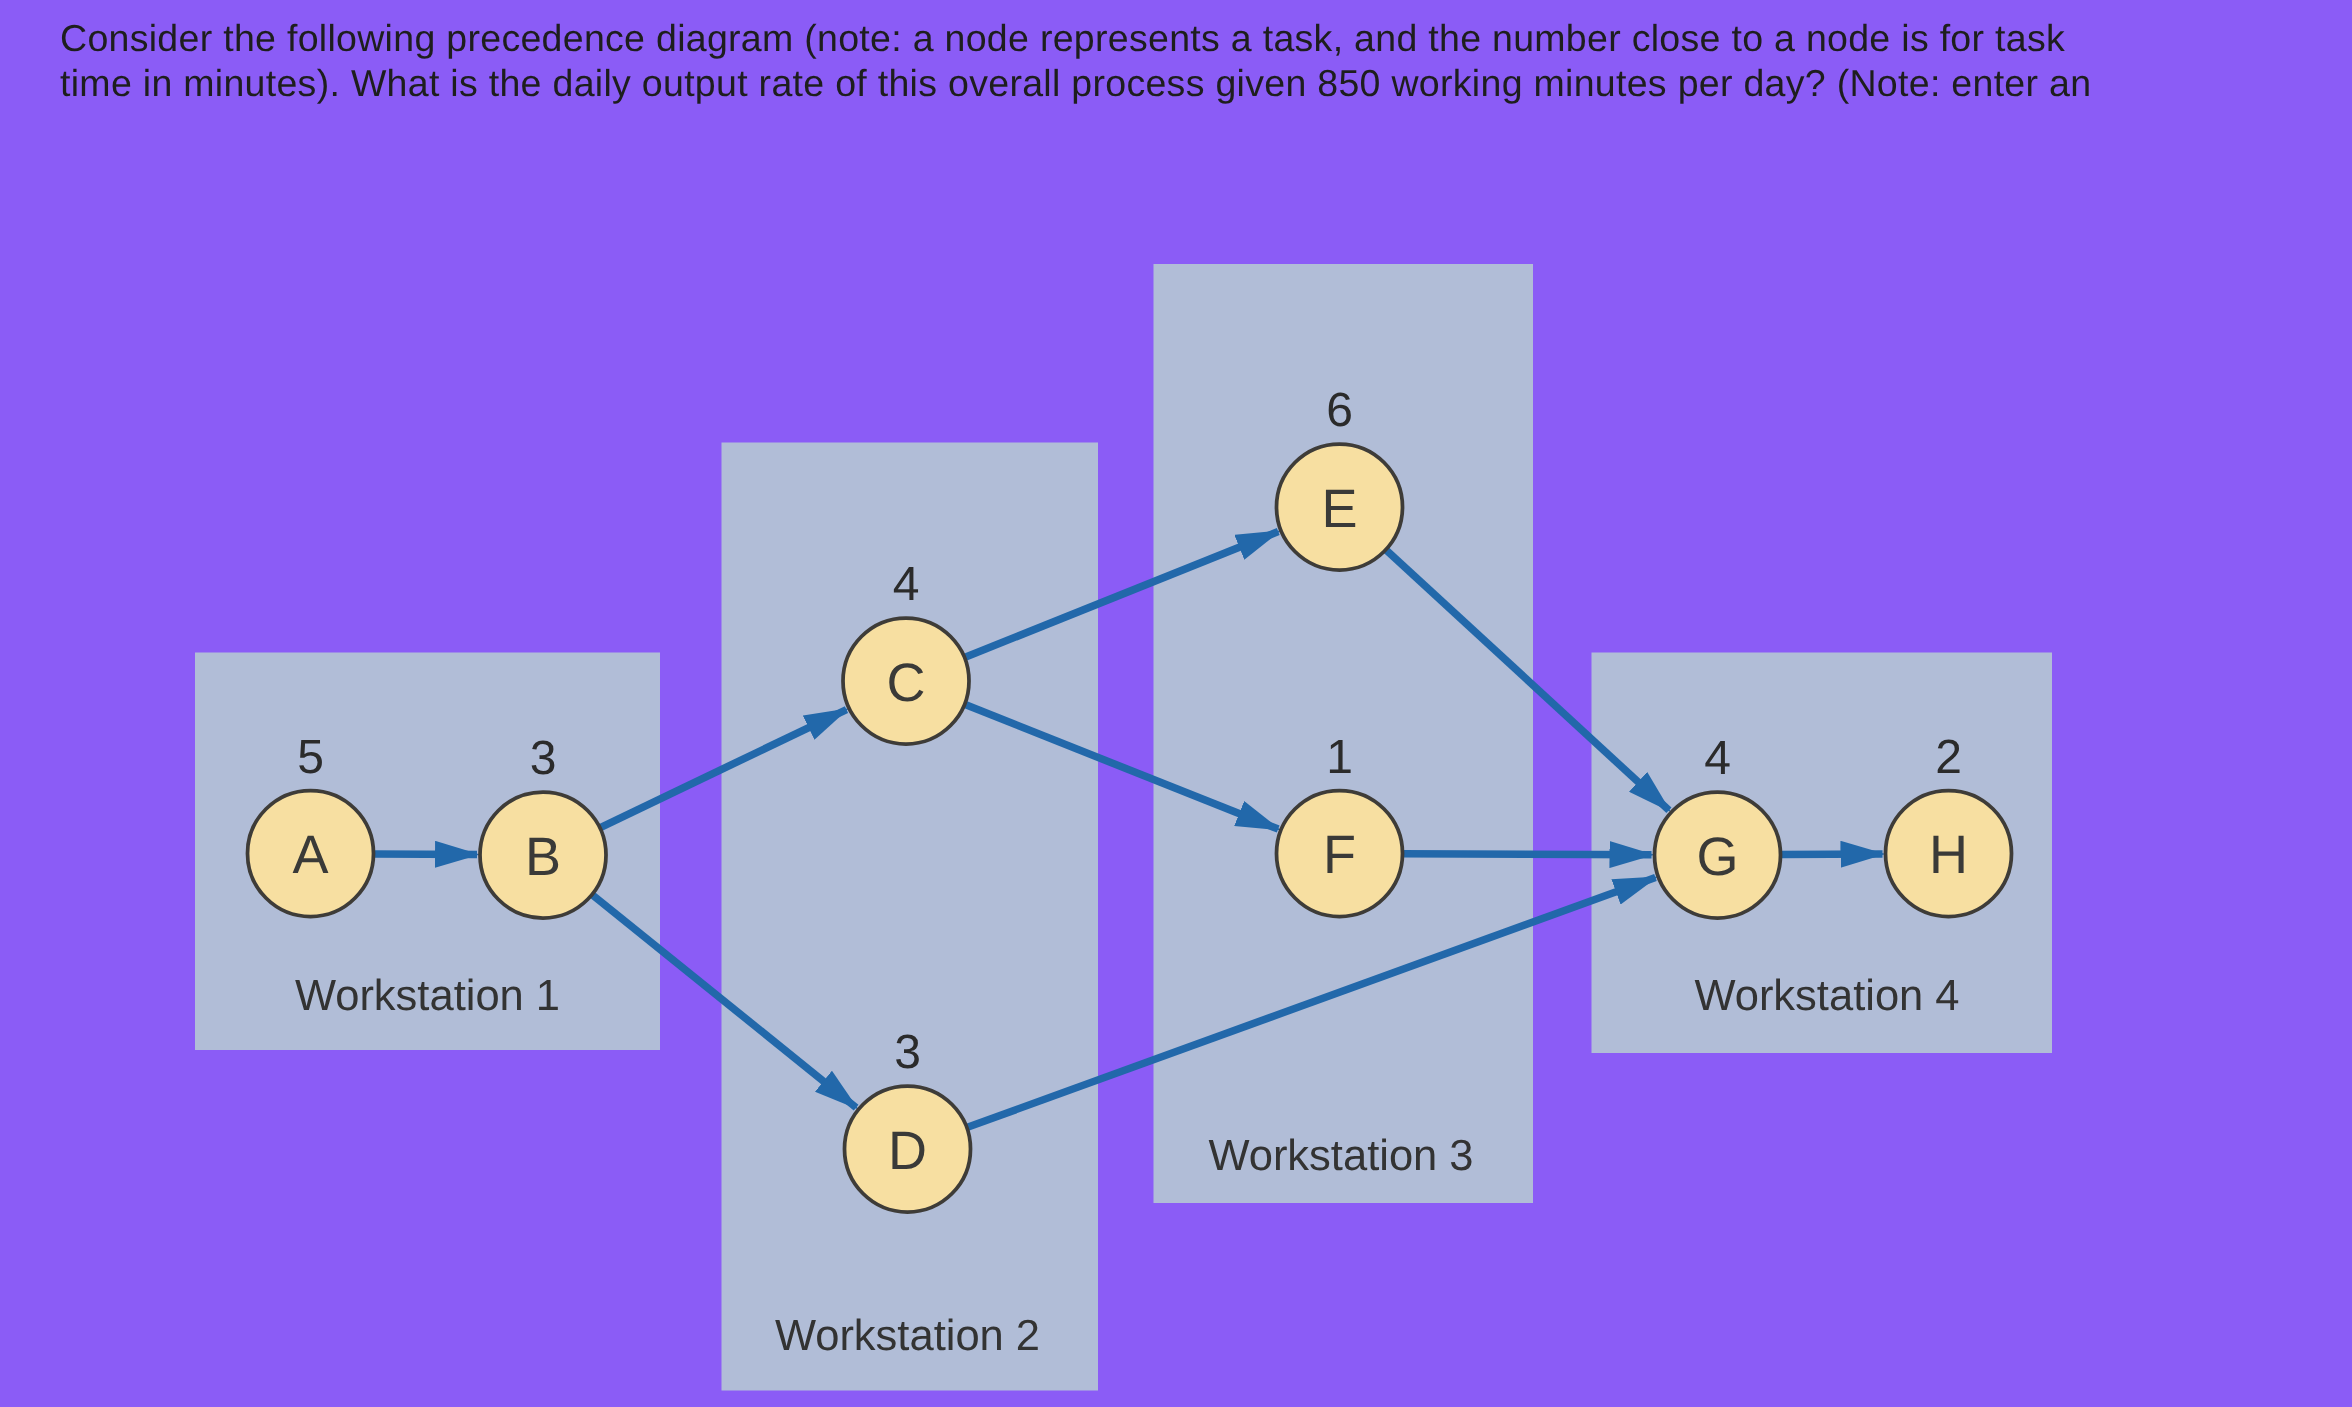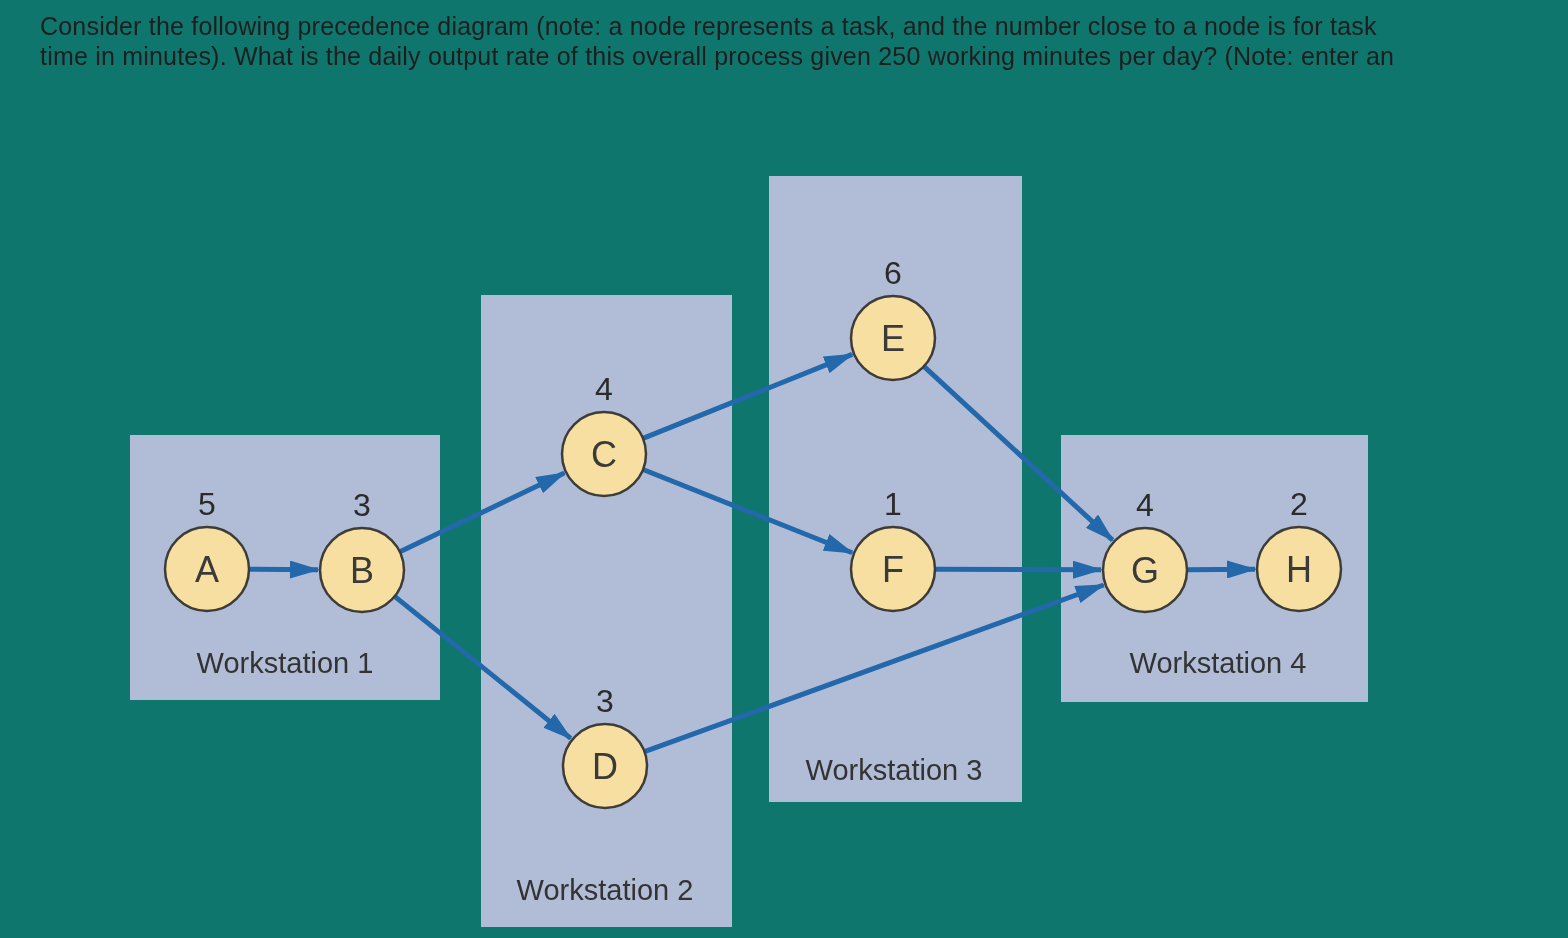--- a/index.html
+++ b/index.html
@@ -5,21 +5,21 @@
   html, body {
     margin: 0;
     padding: 0;
     background: #ffffff;
     font-family: "Liberation Sans", sans-serif;
   }
   #page {
     position: relative;
     width: 1568px;
     height: 938px;
-    background: #0f766e;
+    background: #8b5cf6;
     overflow: hidden;
   }
   .question {
     position: absolute;
     left: 40px;
     top: 12px;
     color: #1e1e1e;
     font-size: 25px;
     line-height: 29.5px;
     letter-spacing: 0.2px;
@@ -46,21 +46,21 @@
     fill: #2b2b2b;
   }
 </style>
 </head>
 <body>
 
 <div id="page">
 
   <div class="question">
     <div class="qline">Consider the following precedence diagram (note: a node represents a task, and the number close to a node is for task</div>
-    <div class="qline">time in minutes). What is the daily output rate of this overall process given 250 working minutes per day? (Note: enter an</div>
+    <div class="qline">time in minutes). What is the daily output rate of this overall process given 850 working minutes per day? (Note: enter an</div>
   </div>
 
   <svg id="diagram-svg" width="1568" height="938" viewBox="0 0 1568 938" xmlns="http://www.w3.org/2000/svg">
     <defs>
       <marker id="arrow" markerUnits="userSpaceOnUse" markerWidth="30" markerHeight="18" refX="28" refY="9" orient="auto">
         <path d="M0,0 L30,9 L0,18 Z" fill="#2268aa"></path>
       </marker>
     </defs>
     <g id="layer-boxes">
         <rect x="130" y="435" width="310" height="265" fill="#b1bdd7"></rect>

